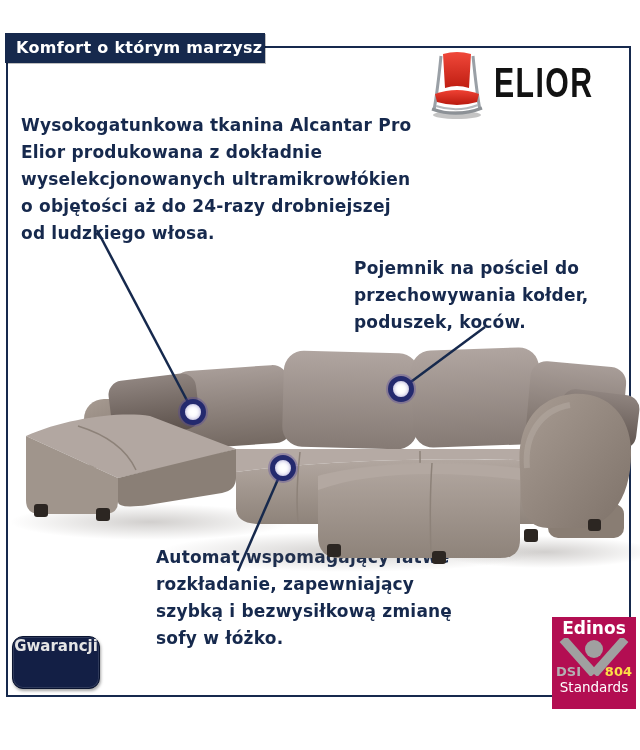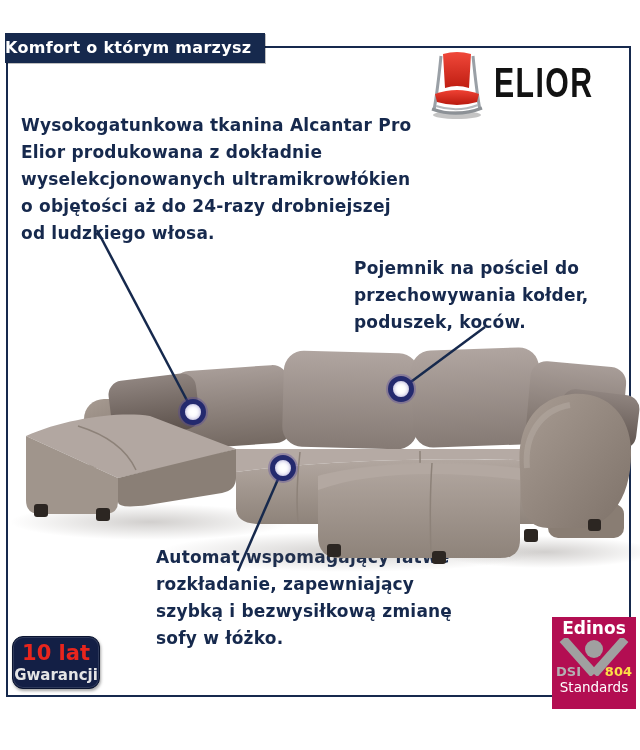--- a/index.html
+++ b/index.html
@@ -7,21 +7,21 @@
     position:relative; width:640px; height:750px; background:#ffffff;
     font-family:"DejaVu Sans","Liberation Sans",sans-serif; overflow:hidden;
   }
   .frame{
     position:absolute; left:6px; top:46px; width:625px; height:651px;
     border:2px solid #16294d; box-sizing:border-box;
   }
   .banner{
     position:absolute; left:5px; top:33px; width:260px; height:30px;
     background:#16294d; color:#ffffff; font-weight:bold; font-size:16px;
-    line-height:30px; box-sizing:border-box; letter-spacing:.3px;
+    line-height:30px; padding-left:11px; box-sizing:border-box; letter-spacing:.3px;
     box-shadow:1px 1px 0 rgba(0,0,0,.25);
   }
   .logo{position:absolute; left:426px; top:46px; width:170px; height:74px;}
   .logo-chair{position:absolute; left:0; top:2px;}
   .logo-text{
     position:absolute; left:68px; top:2px; color:#121212; font-weight:bold;
     font-size:42px; line-height:70px; letter-spacing:2px;
     transform:scaleX(.72); transform-origin:left center;
     font-family:"Liberation Sans",sans-serif;
   }
@@ -177,21 +177,20 @@
     <line x1="97" y1="230" x2="191" y2="408" stroke="#16294d" stroke-width="2.5"></line>
     <line x1="485" y1="327" x2="404" y2="387" stroke="#16294d" stroke-width="2.5"></line>
     <line x1="282" y1="470" x2="238" y2="571" stroke="#16294d" stroke-width="2.5"></line>
   </svg>
 
   <div class="marker m1"></div>
   <div class="marker m2"></div>
   <div class="marker m3"></div>
 
   <div class="badge-warranty">
-    <span class="w1">10 lat</span>
     <span class="w2">Gwarancji</span>
   </div>
 
   <div class="badge-edinos">
     <span class="eb">Edinos</span>
     <div class="vwrap">
       <svg width="76" height="38" viewBox="0 0 76 38">
         <path d="M7,1 L38,36" stroke="#a0a0a0" stroke-width="9" fill="none"></path>
         <path d="M69,1 L38,36" stroke="#a0a0a0" stroke-width="9" fill="none"></path>
         <circle cx="38" cy="11" r="9" fill="#a0a0a0"></circle>

